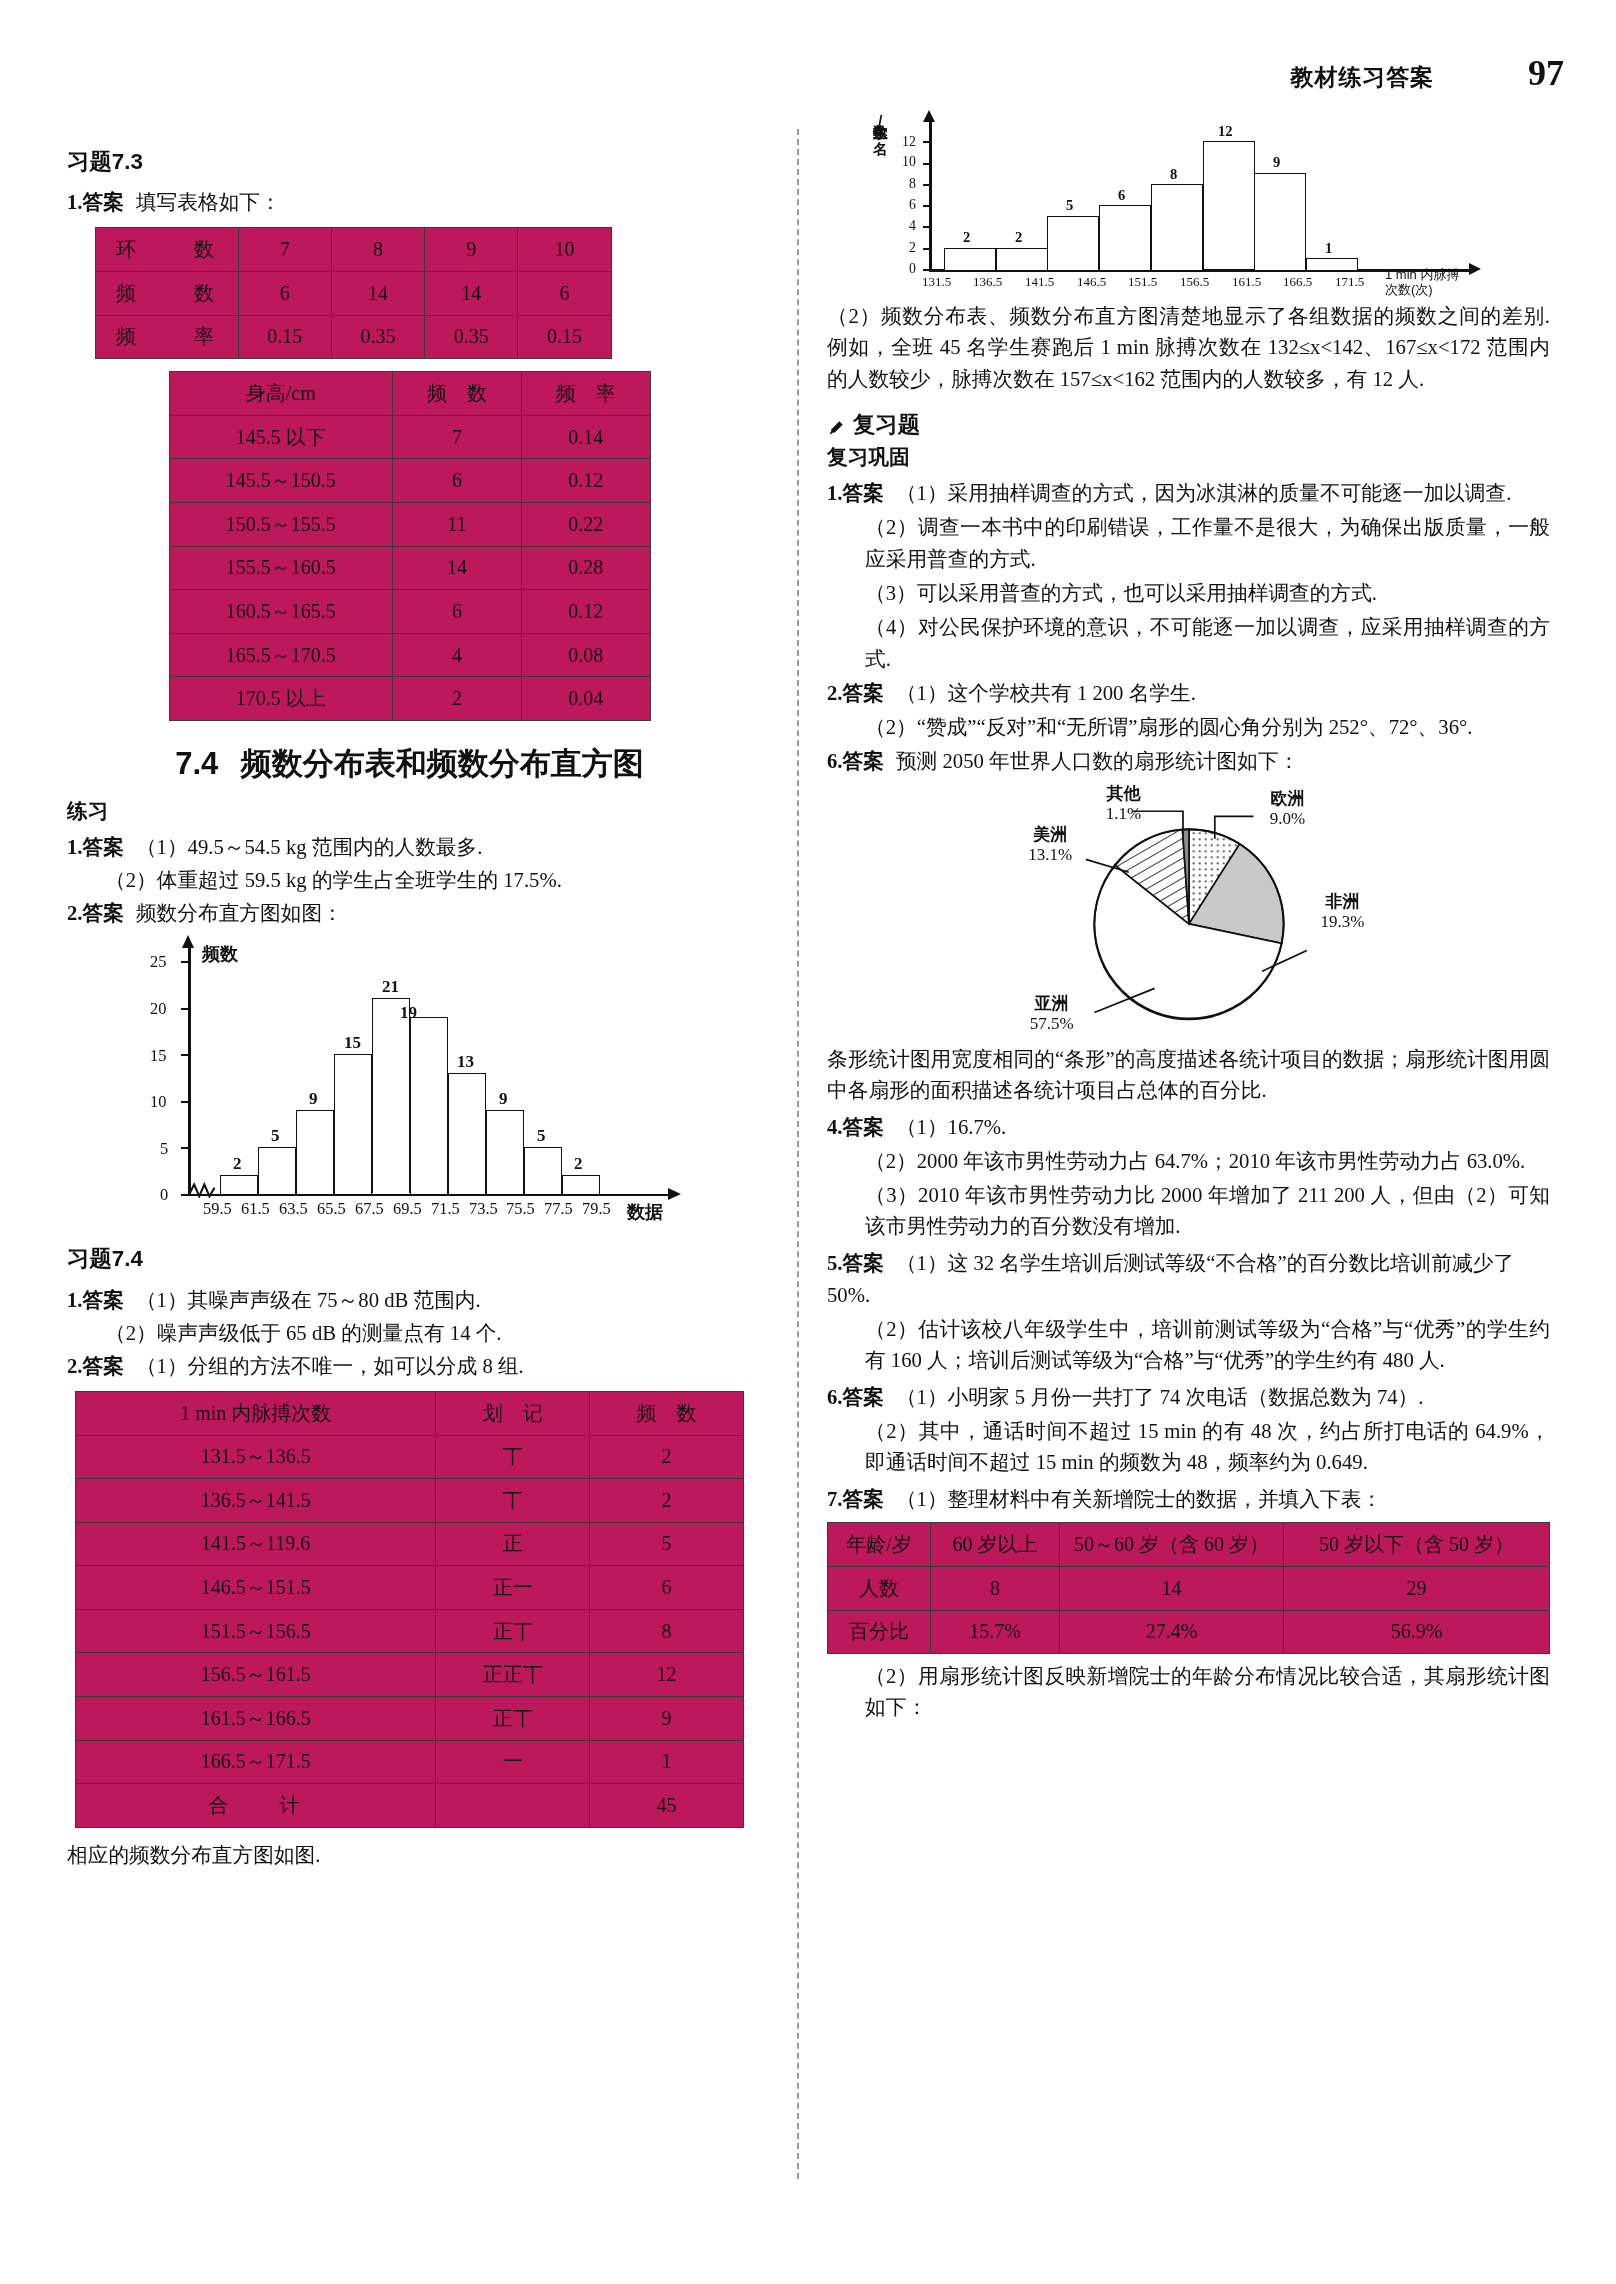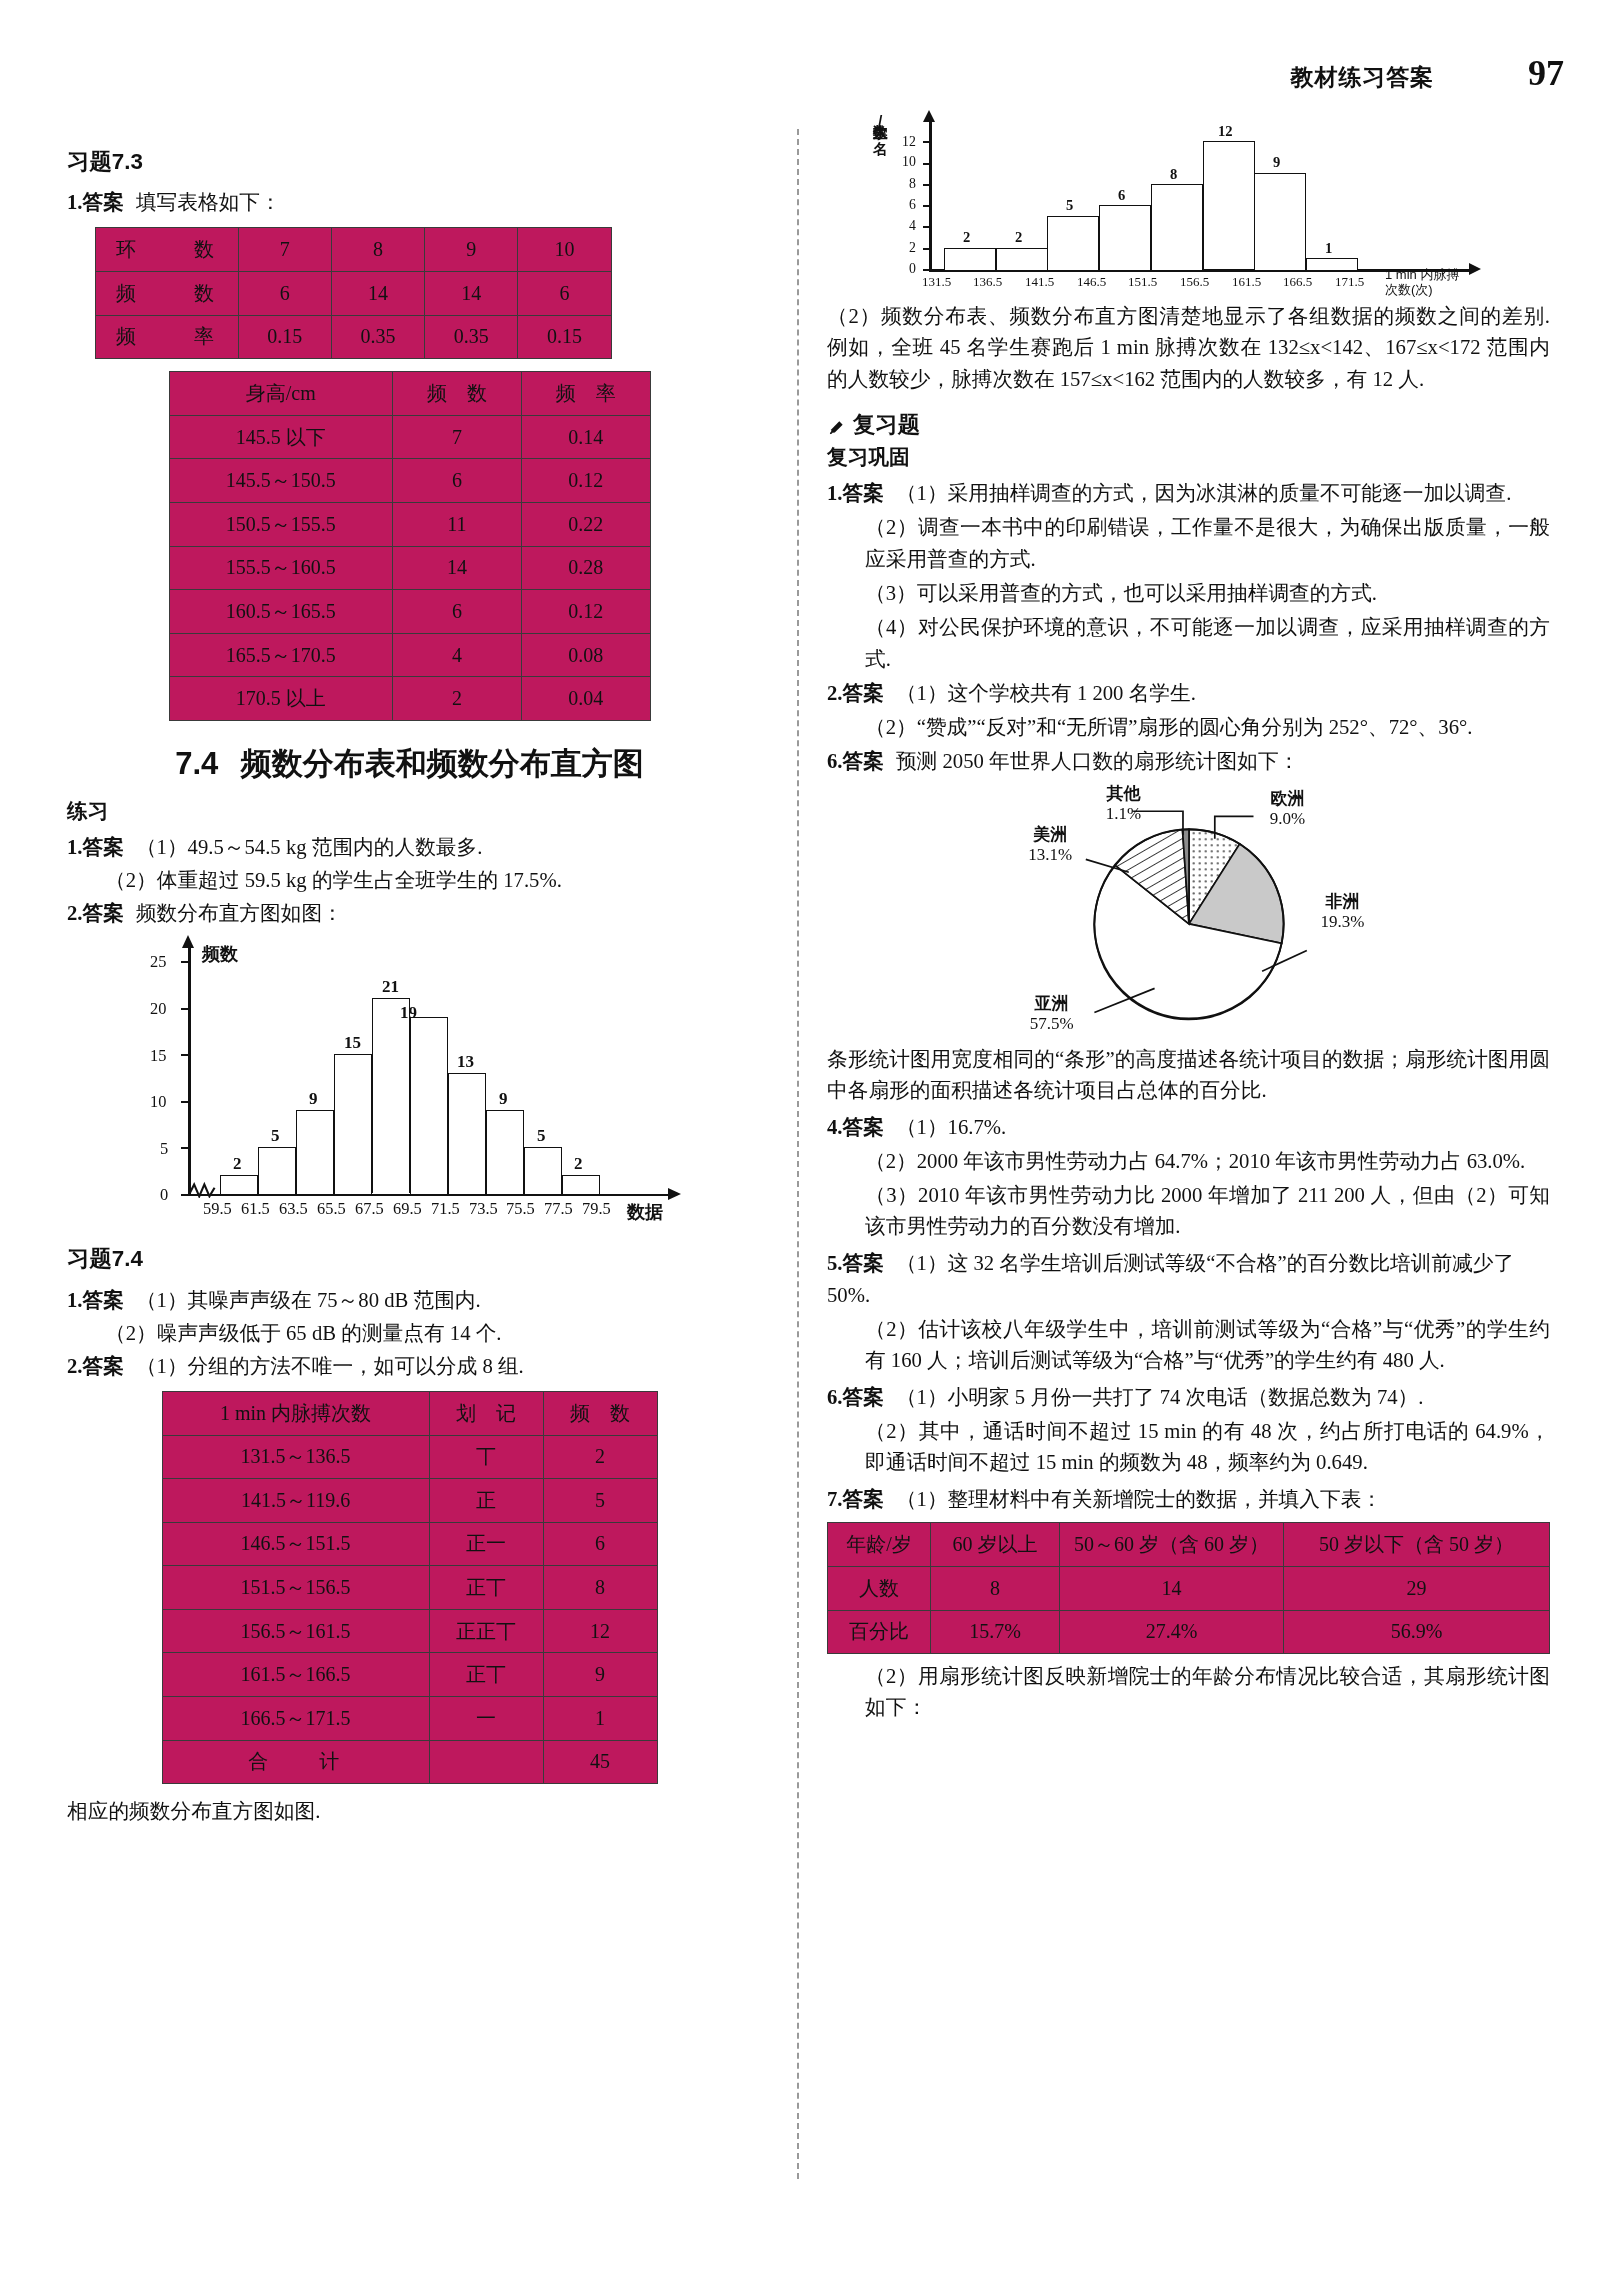--- a/index.html
+++ b/index.html
@@ -57,21 +57,21 @@
   .tbl-wrap { margin:8.6px 0 12px 0; }
   .tbl-center { display:flex; justify-content:center; }
 
   .t1 { width:517px; margin-left:27.6px;}
   .t1 td { height:38px; }
   .t1 td.lab { width:143px; letter-spacing:19px; padding-left:19px;}
 
   .t2 { width:482px; }
   .t2 td { height:40px; }
 
-  .t4 { width:496px;padding-left:8px; }
+  .t4 { width:669px;padding-left:8px; }
   .t4 td { height:43px; }
   .t4 td.spread { letter-spacing:15.5px; padding-left:15.5px; }
 
   .t7 { width:100%; font-size:16.4px; }
   .t7 td { height:29px; padding:3.4px 2.6px; }
 
   
   .chart-box { position:relative; margin:6.9px auto 5.2px auto; }
   .axis-line { position:absolute; background:#111; }
   .tick { position:absolute; background:#111; }
@@ -301,20 +301,25 @@
       <div class="tbl-wrap tbl-center">
         <table class="gt t4">
           <tbody>
               <tr>
             <th>1 min 内脉搏次数</th>
             <th class="spread">划　记</th>
             <th class="spread">频　数</th>
           </tr>
           <tr>
             <td>131.5～136.5</td>
+            <td>丅</td>
+            <td>2</td>
+          </tr>
+          <tr>
+            <td>136.5～141.5</td>
             <td>丅</td>
             <td>2</td>
           </tr>
           <tr>
             <td>141.5～119.6</td>
             <td>正</td>
             <td>5</td>
           </tr>
           <tr>
             <td>146.5～151.5</td>

